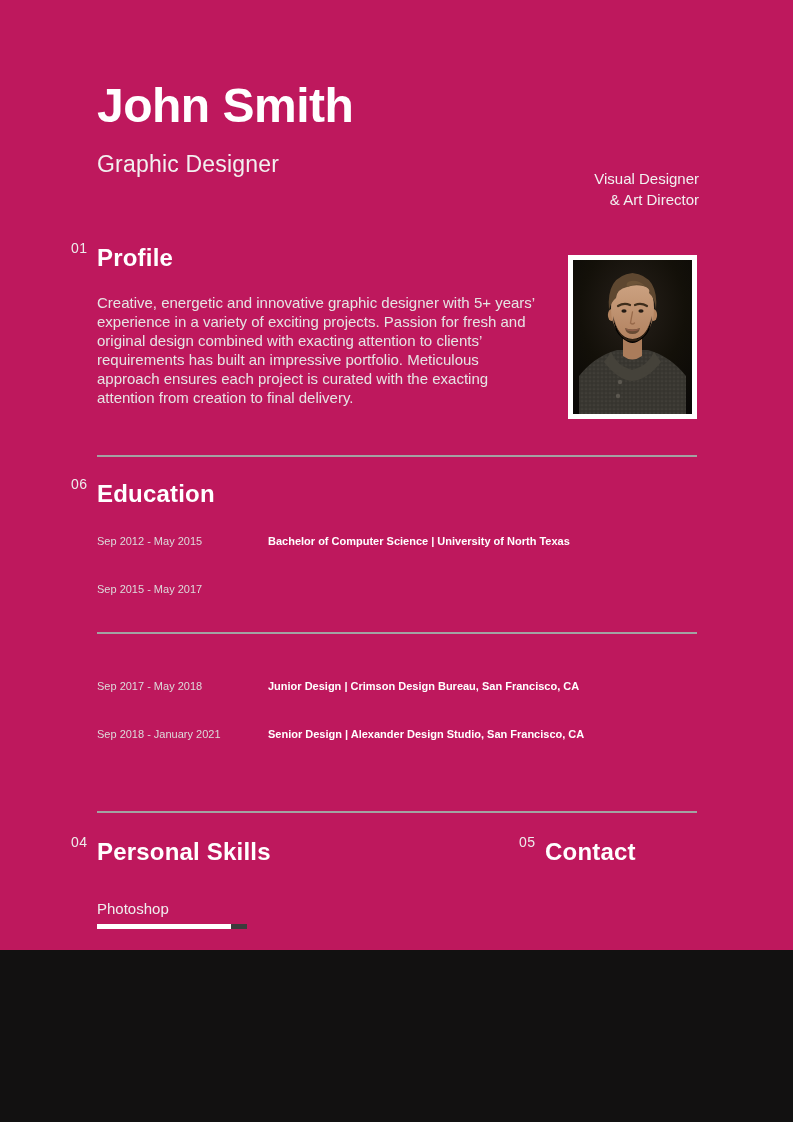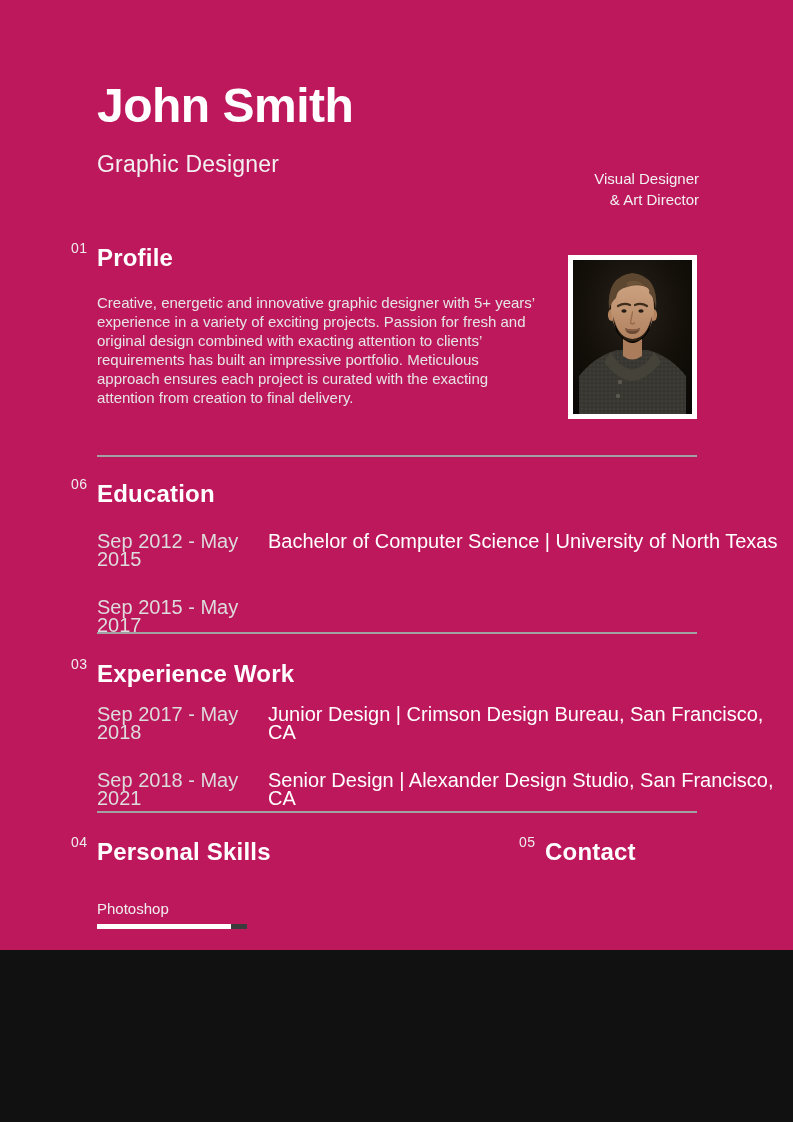--- a/index.html
+++ b/index.html
@@ -86,32 +86,32 @@
     height: 2px;
     background: #a3a2a2;
   }
 
   
   .rows { margin-top: 24px; }
   .t-row {
     display: flex;
     align-items: baseline;
     margin-bottom: 30px;
-    font-size: 20px;
+    font-size: 11px;
     line-height: 18px;
   }
   .t-dates {
     flex: 0 0 152px;
     color: #dddbdb;
     font-weight: 400;
   }
   .t-title {
     margin-left: 19px;
     color: #ffffff;
-    font-weight: 400;
+    font-weight: 700;
   }
 
   
   .skills-grid {
     margin-top: 34px;
     display: flex;
     gap: 61px;
   }
   .skills-col { width: 150px; }
   .skill { margin-bottom: 23px; }
@@ -227,31 +227,27 @@
       </div>
       <div class="t-row">
         <span class="t-dates">Sep 2015 - May 2017</span>
       </div>
     </div>
   </div>
 
   <div class="divider" style="top:632px;"></div>
 
   <div class="section" style="top:660px;">
-    <div class="sec-head">
-      <span class="sec-num">03</span>
-      <span class="sec-title">Experience Work</span>
-    </div>
     <div class="rows" style="margin-top:17px;">
       <div class="t-row">
         <span class="t-dates">Sep 2017 - May 2018</span>
         <span class="t-title">Junior Design | Crimson Design Bureau, San Francisco, CA</span>
       </div>
       <div class="t-row">
-        <span class="t-dates">Sep 2018 - May 2021</span>
+        <span class="t-dates">Sep 2018 - January 2021</span>
         <span class="t-title">Senior Design | Alexander Design Studio, San Francisco, CA</span>
       </div>
     </div>
   </div>
 
   <div class="divider" style="top:811px;"></div>
 
   <div class="section" style="top:838px;">
     <div class="sec-head">
       <span class="sec-num">04</span>

